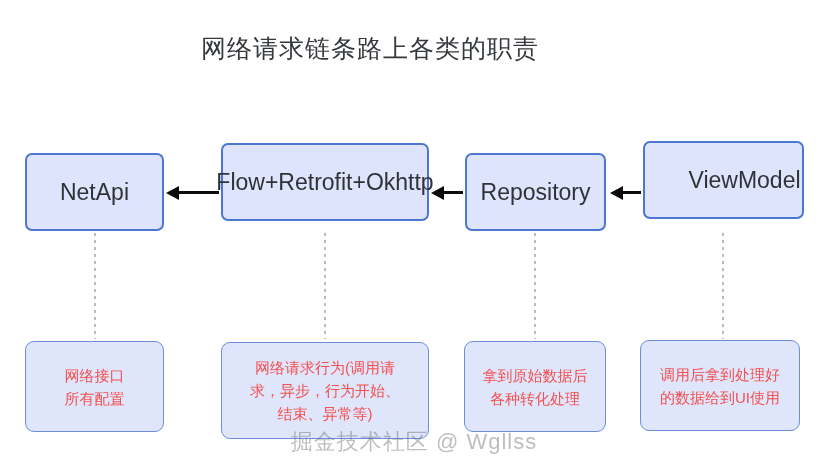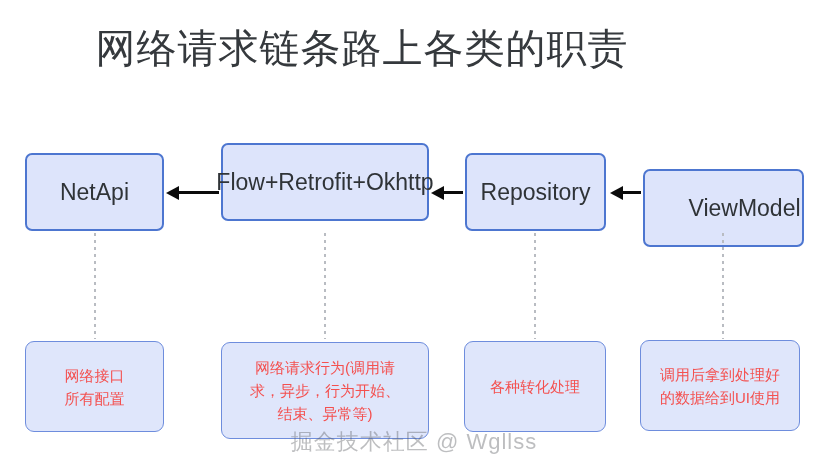--- a/index.html
+++ b/index.html
@@ -14,25 +14,25 @@
     position: relative;
     width: 828px;
     height: 460px;
     background: #ffffff;
     overflow: hidden;
   }
 
   
   .title {
     position: absolute;
-    left: 0;
+    left: 8px;
     top: 26px;
     width: 724px;
     text-align: center;
-    font-size: 40px;
+    font-size: 25px;
     line-height: 44px;
     color: #35393d;
     letter-spacing: 1px;
     font-weight: 400;
     white-space: nowrap;
   }
 
   
   .node {
     position: absolute;
@@ -45,21 +45,21 @@
     justify-content: center;
     color: #2f3337;
     font-size: 23px;
     line-height: 22px;
     text-align: center;
     white-space: nowrap;
   }
   .node.n1 { left: 25px;  top: 153px; width: 139px; height: 78px; }
   .node.n2 { left: 221px; top: 143px; width: 208px; height: 78px; }
   .node.n3 { left: 465px; top: 153px; width: 141px; height: 78px; }
-  .node.n4 { left: 643px; top: 169px; width: 161px; height: 78px; padding-left: 42px; }
+  .node.n4 { left: 643px; top: 141px; width: 161px; height: 78px; padding-left: 42px; }
 
   
   .note {
     position: absolute;
     box-sizing: border-box;
     background: #dfe6fb;
     border: 1.6px solid #6e8ddd;
     border-radius: 9px;
     display: flex;
     align-items: center;
@@ -168,20 +168,21 @@
   <div class="note m2">
     <div>
       <span>网络请求行为(调用请</span>
       <span>求，异步，行为开始、</span>
       <span>结束、异常等)</span>
     </div>
   </div>
 
   <div class="note m3">
     <div>
+      <span>拿到原始数据后</span>
       <span>各种转化处理</span>
     </div>
   </div>
 
   <div class="note m4">
     <div>
       <span>调用后拿到处理好</span>
       <span>的数据给到UI使用</span>
     </div>
   </div>

